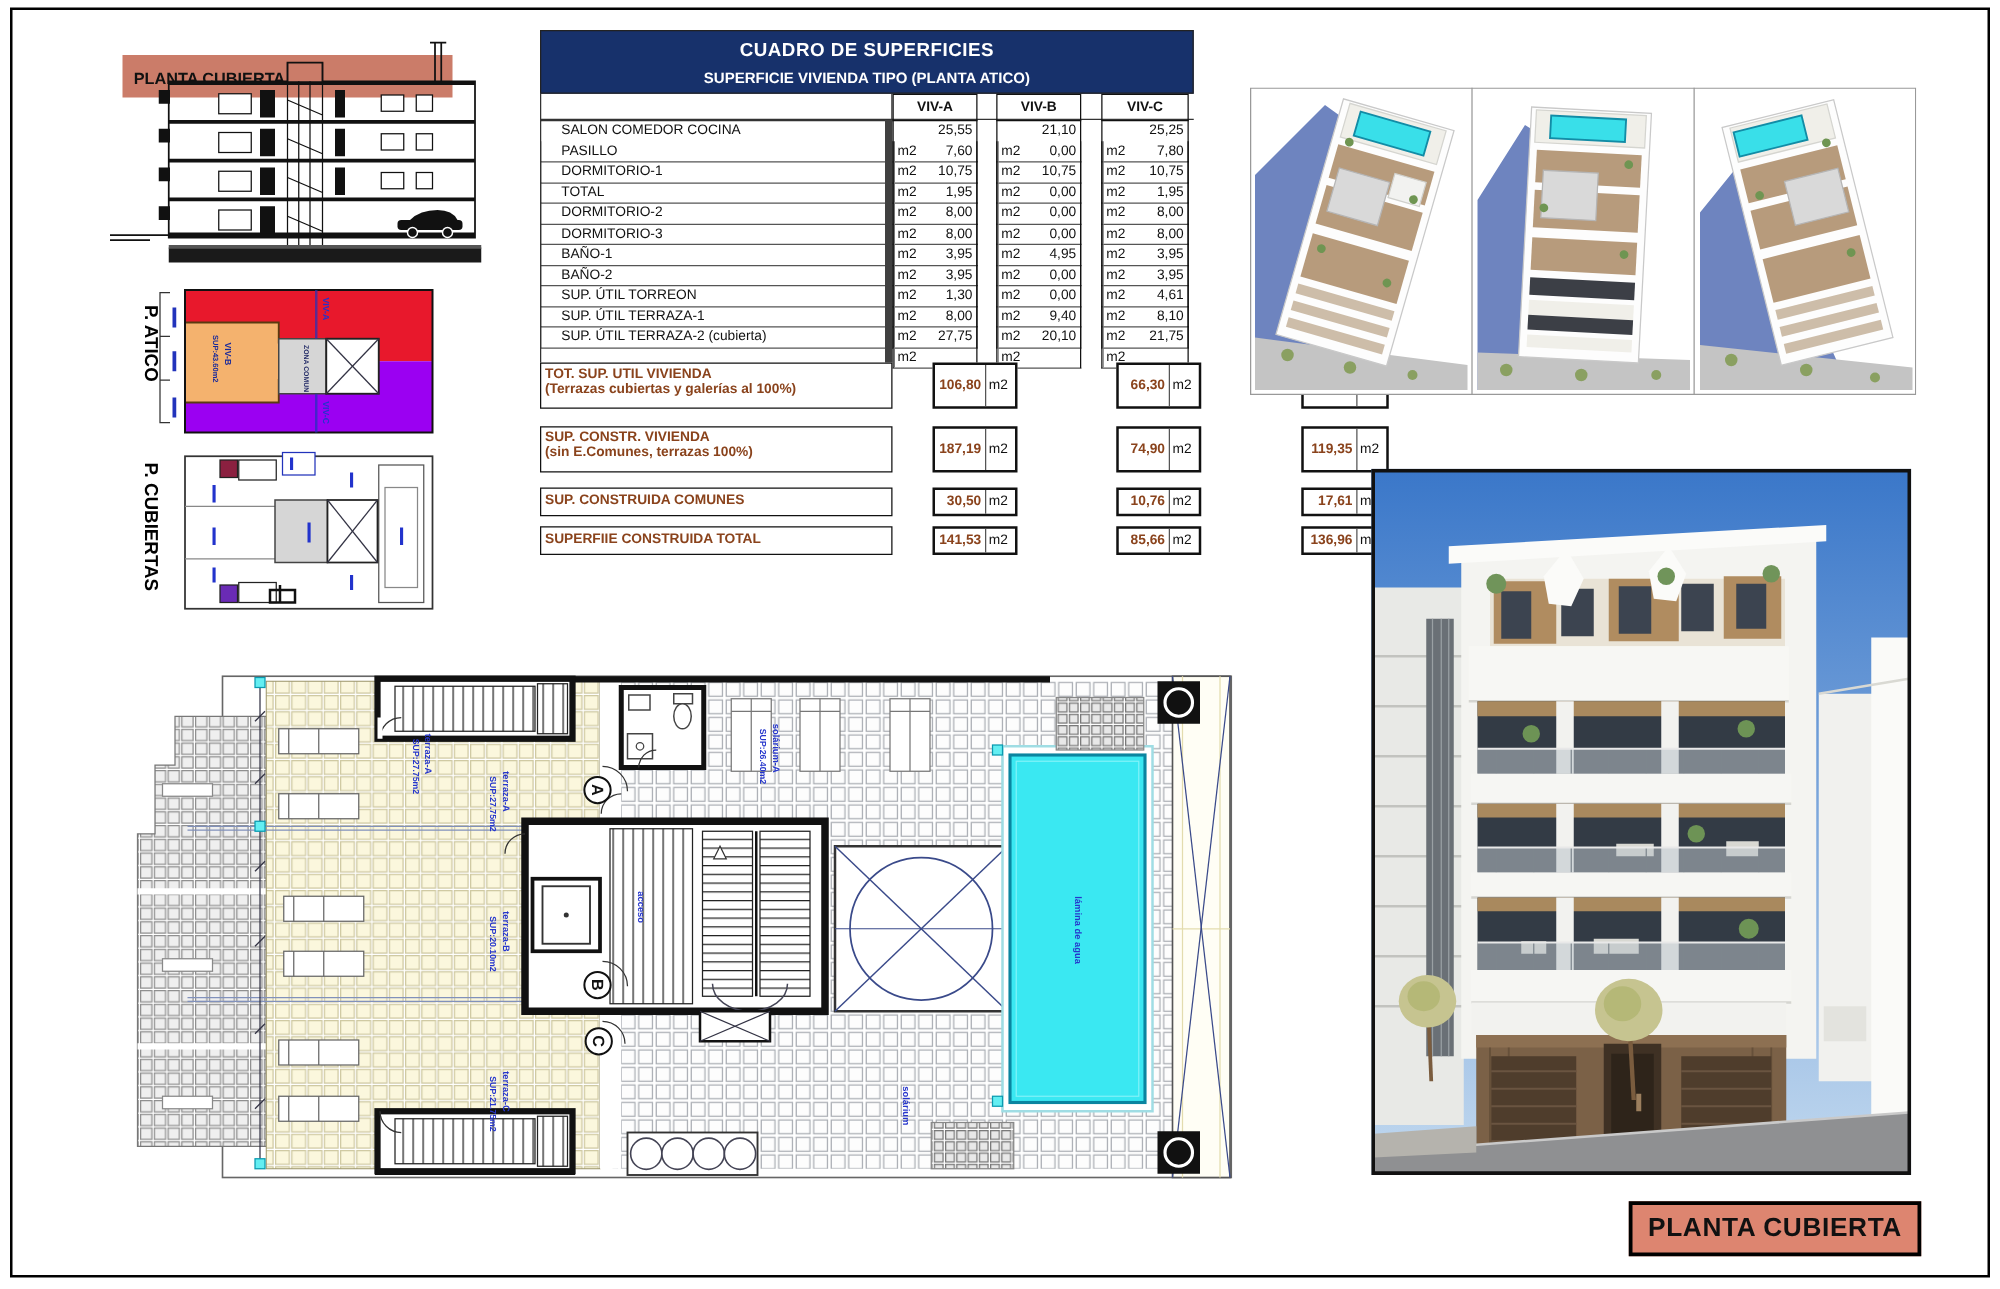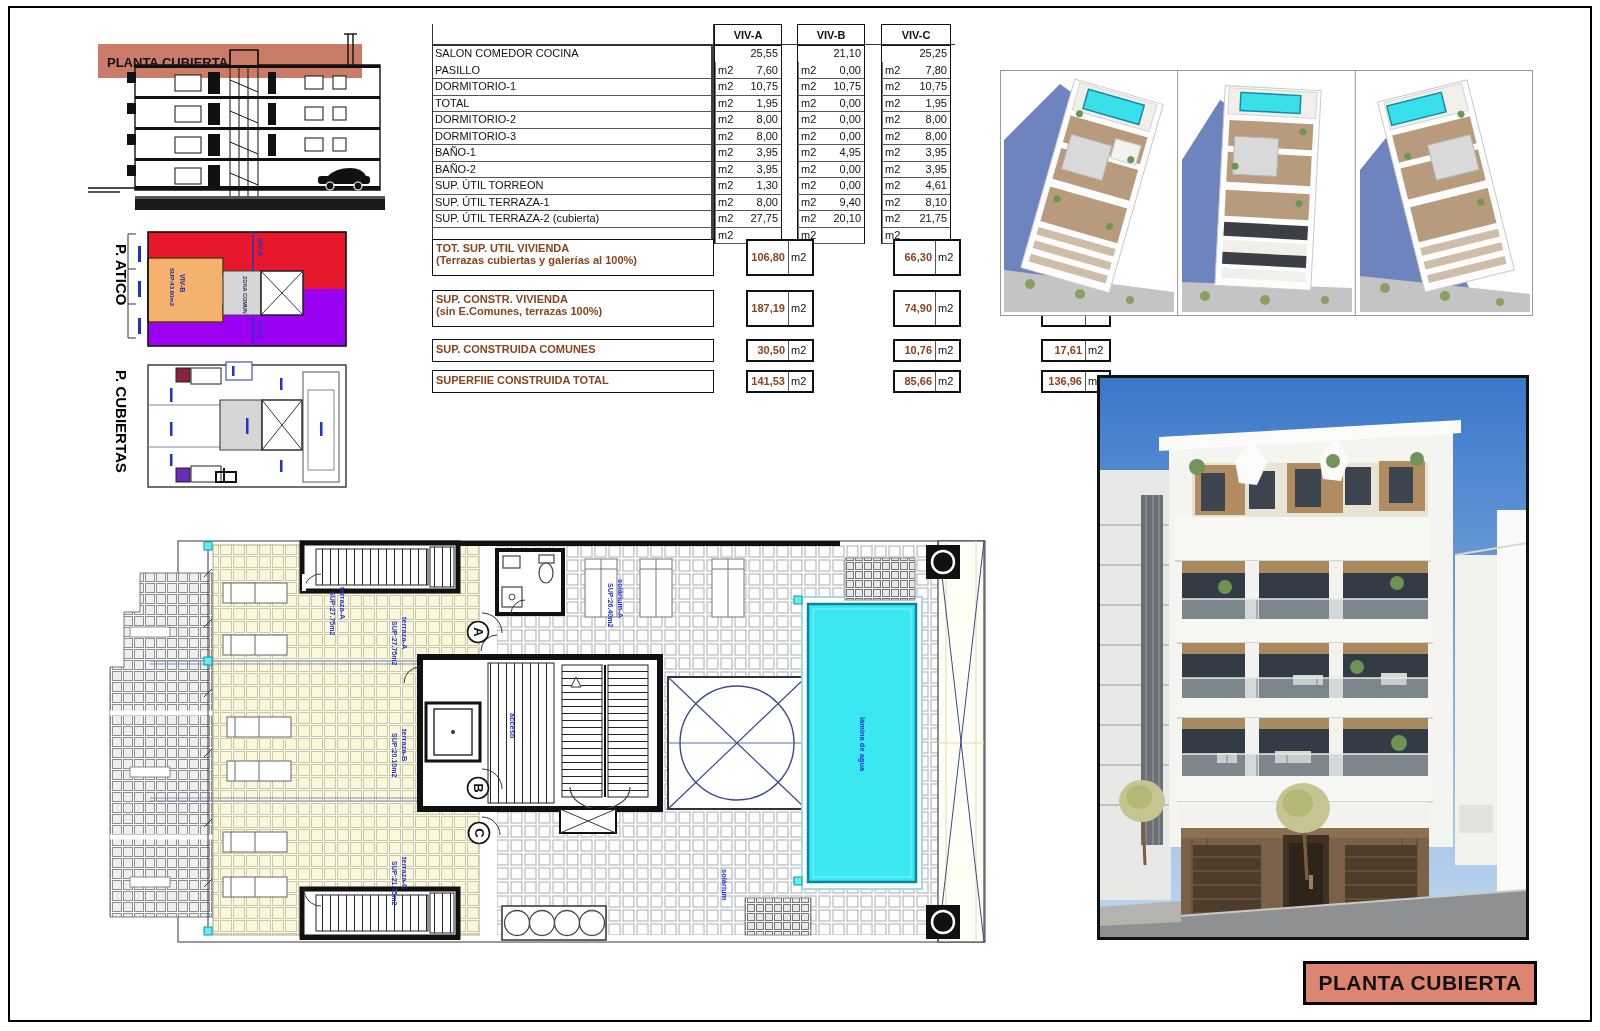--- a/index.html
+++ b/index.html
@@ -12,22 +12,22 @@
   
   #areas-table{left:432px;top:24px;width:523px;font-size:11px;color:#111;}
   .tbl-head{background:#17316b;border:1px solid #222;color:#fff;text-align:center;padding:3px 0 4px;}
   .tbl-title{font-size:15px;font-weight:bold;letter-spacing:.4px;line-height:26px;}
   .tbl-subtitle{font-size:12px;font-weight:bold;line-height:16px;}
   .tgrid{display:grid;grid-template-columns:282px 68px 15px 68px 16px 70px;}
   .colhead{height:20px;line-height:20px;}
   .colhead .chlabel{border:1px solid #333;border-top:none;}
   .colhead .chcell{font-weight:bold;text-align:center;border:1.5px solid #111;border-top:1px solid #111;}
   .trow{display:grid;grid-template-columns:282px 68px 15px 68px 16px 70px;height:16.5px;line-height:16.5px;}
-  .tlabel{border-left:1px solid #333;border-right:3px solid #404040;border-bottom:1px solid #555;
-          padding-left:2px;white-space:nowrap;overflow:hidden;}
+  .tlabel{border-left:1px solid #333;border-right:6px solid #404040;border-bottom:1px solid #555;
+          padding-left:16px;white-space:nowrap;overflow:hidden;}
   .tgroup{display:flex;border-left:1.5px solid #111;border-right:1.5px solid #111;border-bottom:1px solid #555;flex-direction:column;}
   .tnum{flex:1;text-align:right;padding-right:3px;}
   .tunit{width:21px;border-left:1px solid #777;padding-left:2px;}
   .rows-cap{height:0;border-top:1px solid #333;}
   .spacer{height:12px;}
   .sumrow{display:grid;grid-template-columns:282px 68px 15px 68px 16px 70px;gap:32px;}
   .sumlabel{color:#8a431c;font-weight:bold;border:1.5px solid #111;padding:2px 0 2px 3px;background:#fff;}
   .sumlabel .sub{font-weight:bold;font-size:11px;}
   .sumgroup{display:flex;border:2px solid #111;background:#fff;}
   .sumnum{flex:1;text-align:right;padding-right:3px;color:#8a431c;font-weight:bold;align-self:center;}
@@ -170,20 +170,24 @@
       <rect x="72" y="94" width="2.5" height="12"></rect>
         <rect x="148" y="58" width="2.5" height="16"></rect>
       <rect x="182" y="18" width="2.5" height="12"></rect>
         <rect x="182" y="100" width="2.5" height="12"></rect>
       <rect x="222" y="62" width="2.5" height="14"></rect>
         <rect x="134" y="6" width="2.5" height="10"></rect>
     </g>
   </svg>
 
   <div id="areas-table" class="abs">
+    <div class="tbl-head">
+      <div class="tbl-title">CUADRO DE SUPERFICIES</div>
+      <div class="tbl-subtitle">SUPERFICIE VIVIENDA TIPO  (PLANTA ATICO)</div>
+    </div>
     <div class="tgrid colhead">
       <div class="chlabel"></div>
       <div class="chcell">VIV-A</div>
       <div></div>
       <div class="chcell">VIV-B</div>
       <div></div>
       <div class="chcell">VIV-C</div>
     </div>
     <div id="rows-host">
         <div class="rows-cap"></div>

